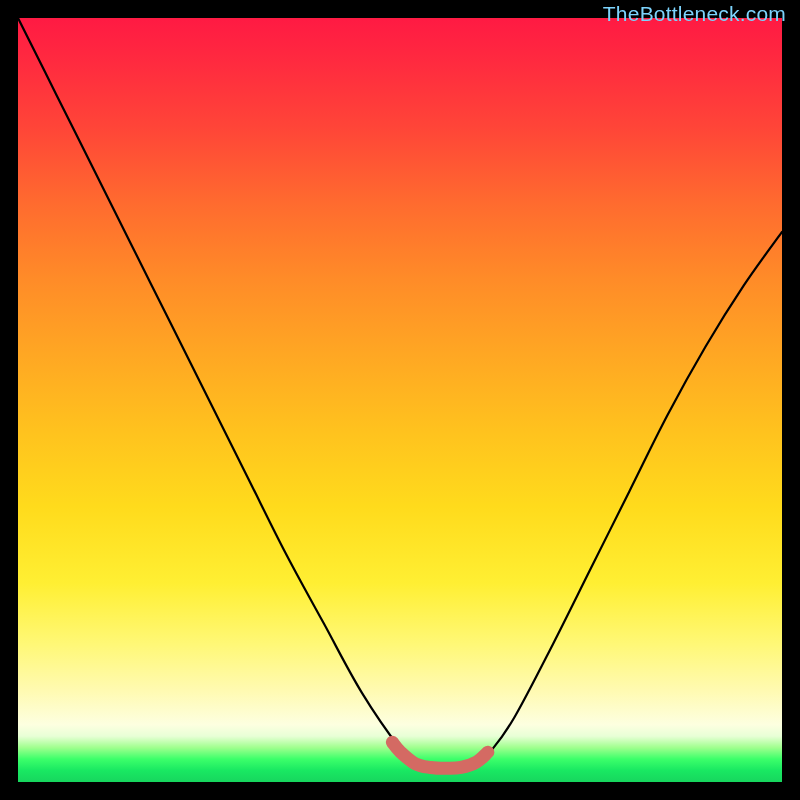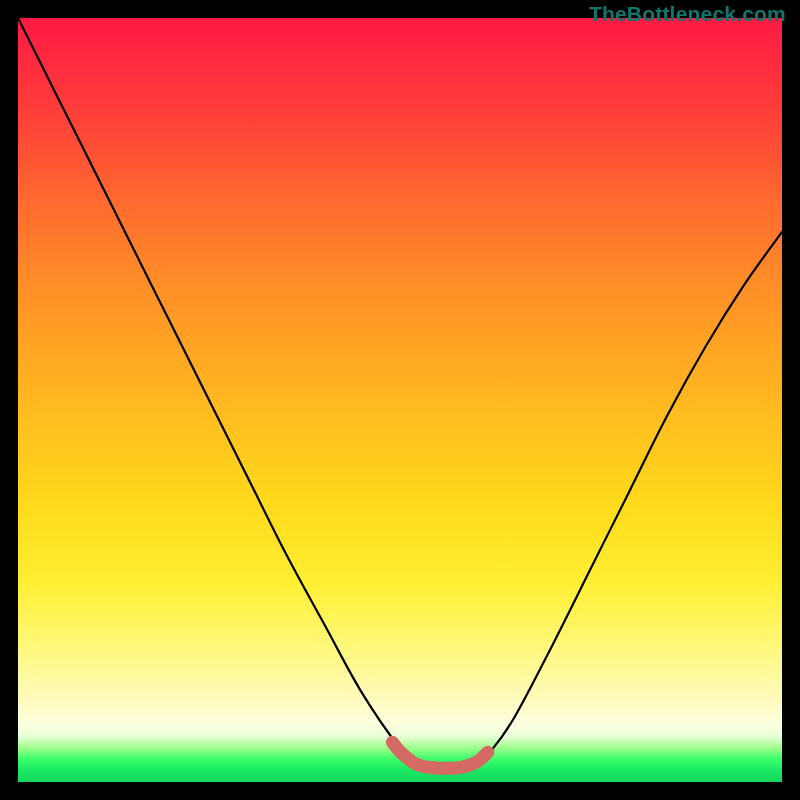--- a/index.html
+++ b/index.html
@@ -53,24 +53,24 @@
   .curve-svg {
     position: absolute;
     inset: 0;
     width: 100%;
     height: 100%;
   }
   .watermark {
     position: absolute;
     top: 2px;
     right: 14px;
-    color: #0f766e;
+    color: #7dd3fc;
     font-size: 21px;
     letter-spacing: 0.2px;
-    font-weight: 700;
+    font-weight: 400;
     user-select: none;
   }
 </style>
 </head>
 <body>
 
 <div class="stage">
 
   <div class="plot-area">
     <div class="gradient"></div>

